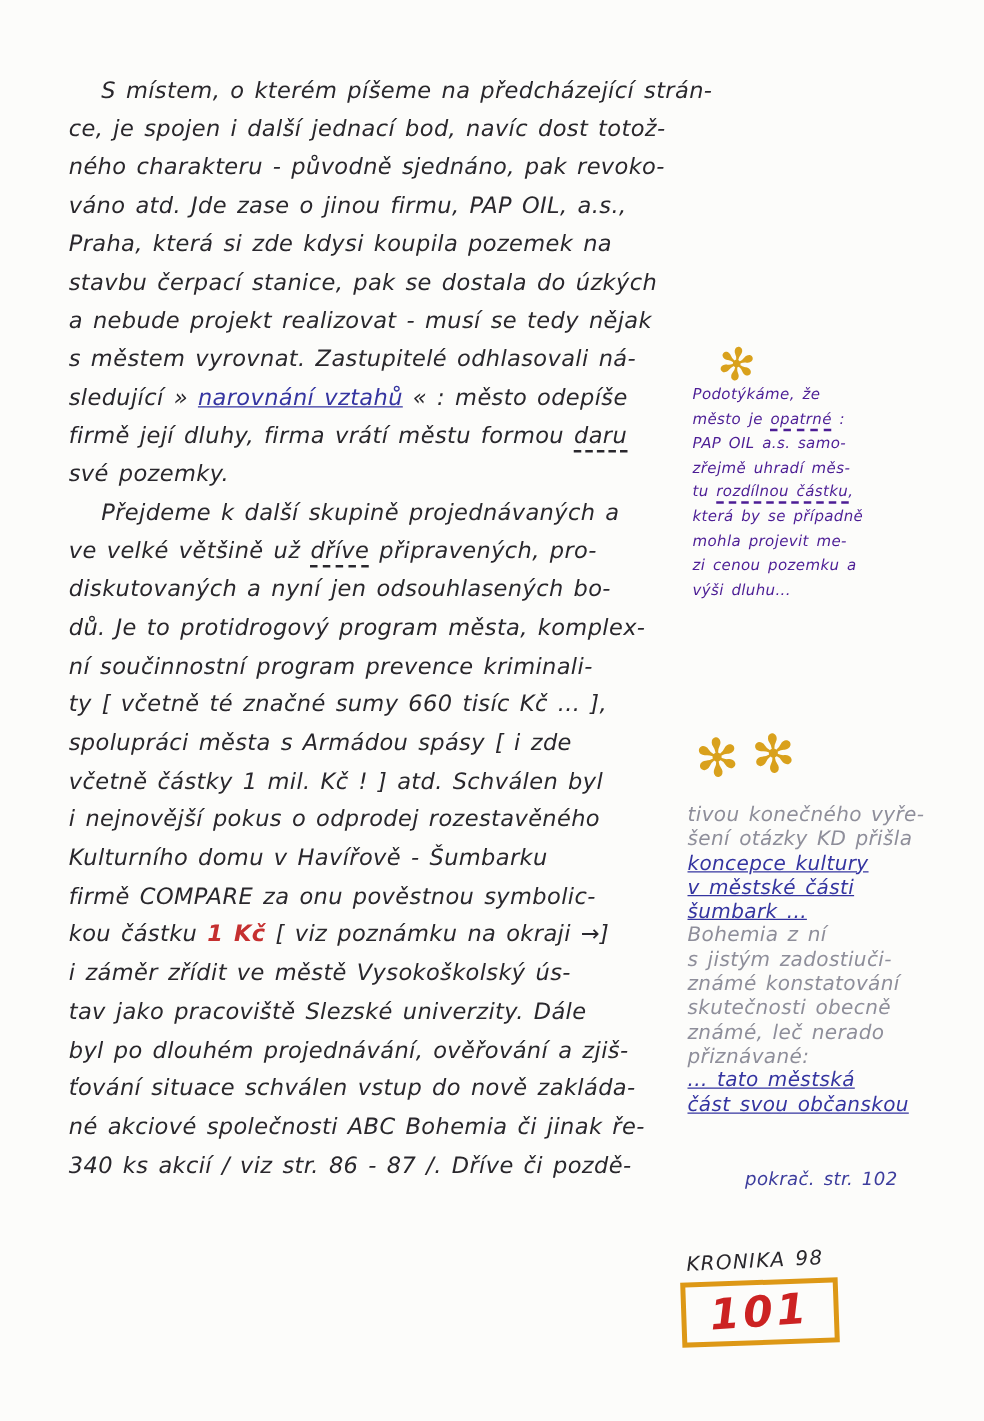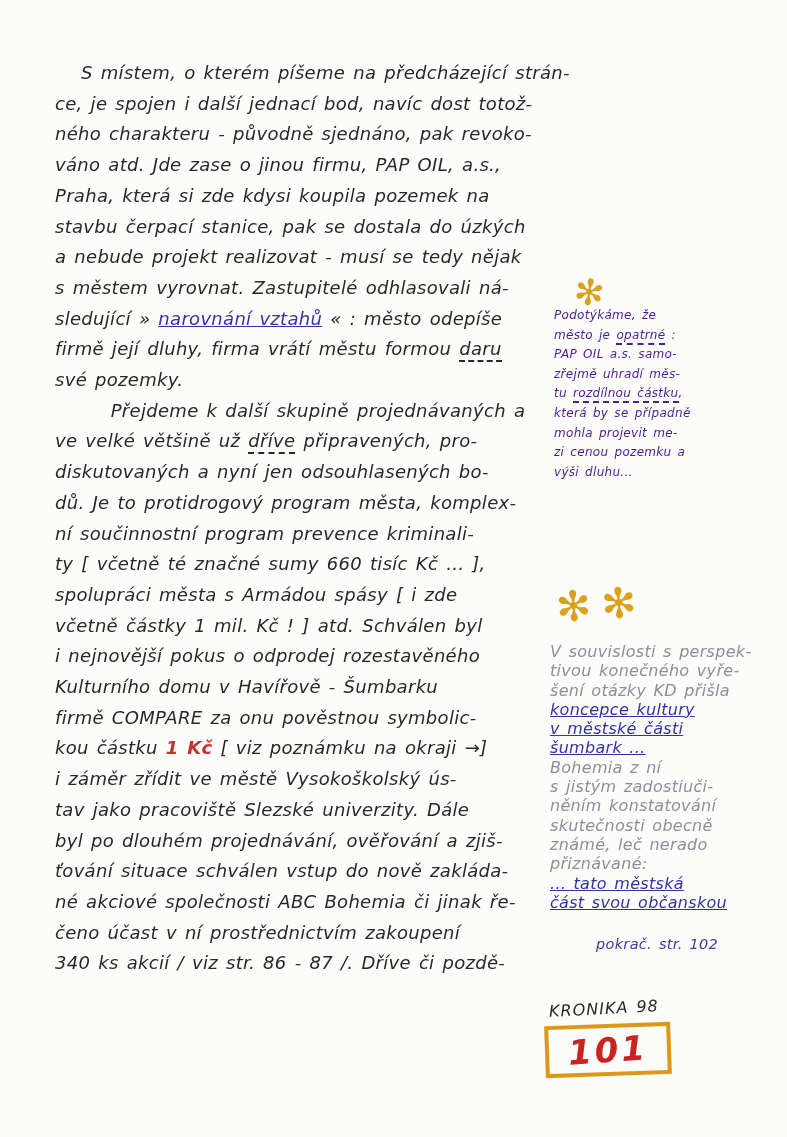--- a/index.html
+++ b/index.html
@@ -14,21 +14,21 @@
     font-style:italic;
     letter-spacing:0.3px;
     word-spacing:2px;
   }
   .main-col{
     position:absolute;left:55px;top:58px;width:500px;
     font-size:18px;line-height:30.7px;
     color:#29272c;
   }
   .line{white-space:pre;}
-  .indent{padding-left:26px;text-align:center;}
+  .indent{padding-left:26px;}
   .blue{color:#3434a0;text-decoration:underline;}
   .red{color:#c53030;font-weight:600;}
   .dash{border-bottom:2px dashed currentColor;padding-bottom:1px;}
   .gold{color:#d9a11c;}
   .ast1{
     position:absolute;left:574px;top:272px;
     font-size:36px;font-weight:bold;
     transform:rotate(8deg);
   }
   .note1{
@@ -96,50 +96,48 @@
       <div class="line"><span>včetně částky 1 mil. Kč ! ] atd. Schválen byl</span></div>
       <div class="line"><span>i nejnovější pokus o odprodej rozestavěného</span></div>
       <div class="line"><span>Kulturního domu v Havířově - Šumbarku</span></div>
       <div class="line"><span>firmě COMPARE za onu pověstnou symbolic-</span></div>
       <div class="line"><span>kou částku </span><span class="red">1 Kč</span><span> [ viz poznámku na okraji →]</span></div>
       <div class="line"><span>i záměr zřídit ve městě Vysokoškolský ús-</span></div>
       <div class="line"><span>tav jako pracoviště Slezské univerzity. Dále</span></div>
       <div class="line"><span>byl po dlouhém projednávání, ověřování a zjiš-</span></div>
       <div class="line"><span>ťování situace schválen vstup do nově zakláda-</span></div>
       <div class="line"><span>né akciové společnosti ABC Bohemia či jinak ře-</span></div>
-      <div class="line"><span>čeno účast v ní prostřednictvím zakoupení</span></div>
       <div class="line"><span>340 ks akcií / viz str. 86 - 87 /. Dříve či pozdě-</span></div>
     </div>
 
   <div class="ast1 gold">✻</div>
 
   <div id="note1-text" class="note1 hand">
       <div class="line"><span>Podotýkáme, že</span></div>
       <div class="line"><span>město je </span><span class="dash">opatrné</span><span> :</span></div>
       <div class="line"><span>PAP OIL a.s. samo-</span></div>
       <div class="line"><span>zřejmě uhradí měs-</span></div>
       <div class="line"><span>tu </span><span class="dash">rozdílnou částku</span><span>,</span></div>
       <div class="line"><span>která by se případně</span></div>
       <div class="line"><span>mohla projevit me-</span></div>
       <div class="line"><span>zi cenou pozemku a</span></div>
       <div class="line"><span>výši dluhu...</span></div>
     </div>
 
   <div class="ast2 gold">✻✻</div>
 
   <div id="note2-text" class="note2 hand">
-      <div class="line"><span>V souvislosti s perspek-</span></div>
       <div class="line"><span>tivou konečného vyře-</span></div>
       <div class="line"><span>šení otázky KD přišla</span></div>
       <div class="line"><span class="blue">koncepce kultury</span></div>
       <div class="line"><span class="blue">v městské části</span></div>
       <div class="line"><span class="blue">šumbark ...</span></div>
       <div class="line"><span>Bohemia z ní</span></div>
       <div class="line"><span>s jistým zadostiuči-</span></div>
-      <div class="line"><span>něním konstatování</span></div>
+      <div class="line"><span>známé konstatování</span></div>
       <div class="line"><span>skutečnosti obecně</span></div>
       <div class="line"><span>známé, leč nerado</span></div>
       <div class="line"><span>přiznávané:</span></div>
       <div class="line"><span class="blue">... tato městská</span></div>
       <div class="line"><span class="blue">část svou občanskou</span></div>
     </div>
 
   <div class="pokrac hand">pokrač. str. 102</div>
 
   <div class="kronika hand">KRONIKA 98</div>

